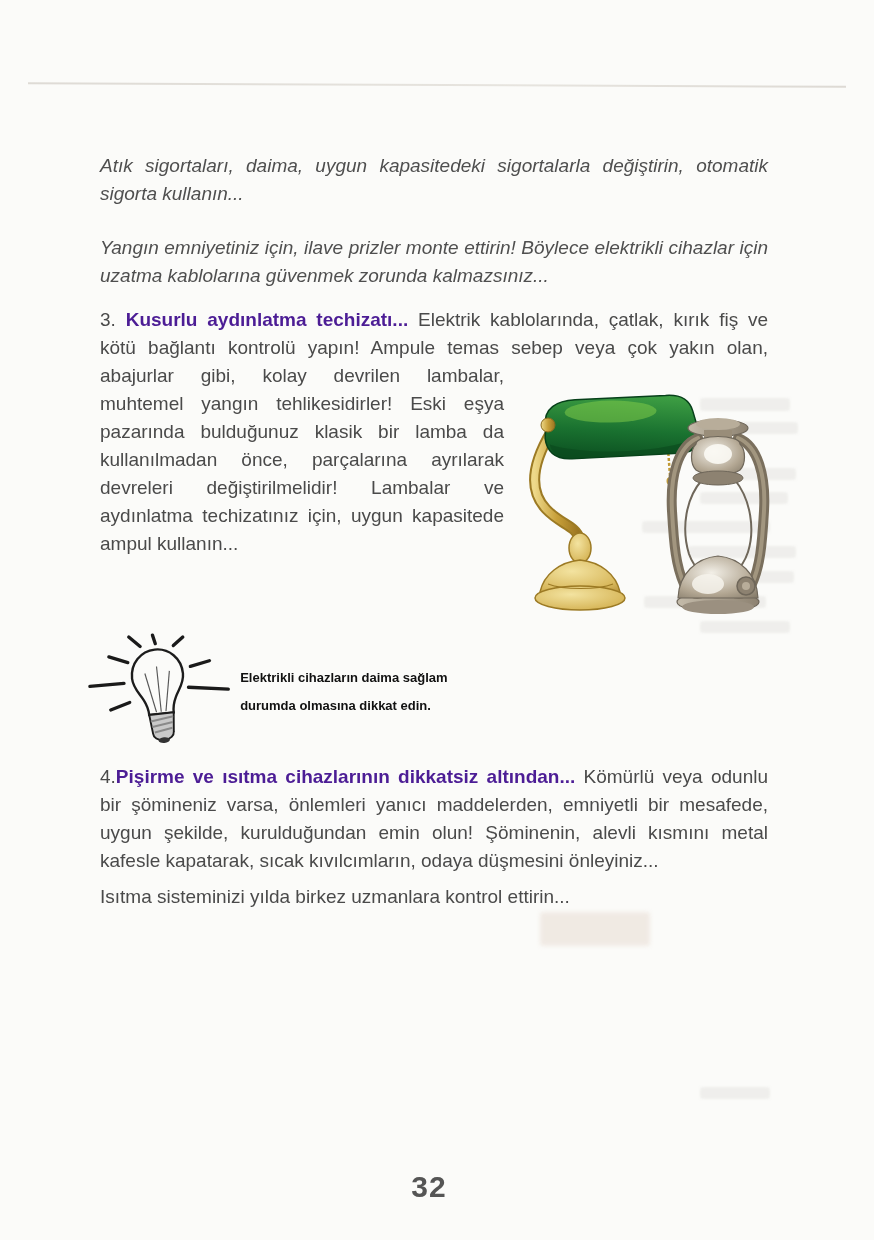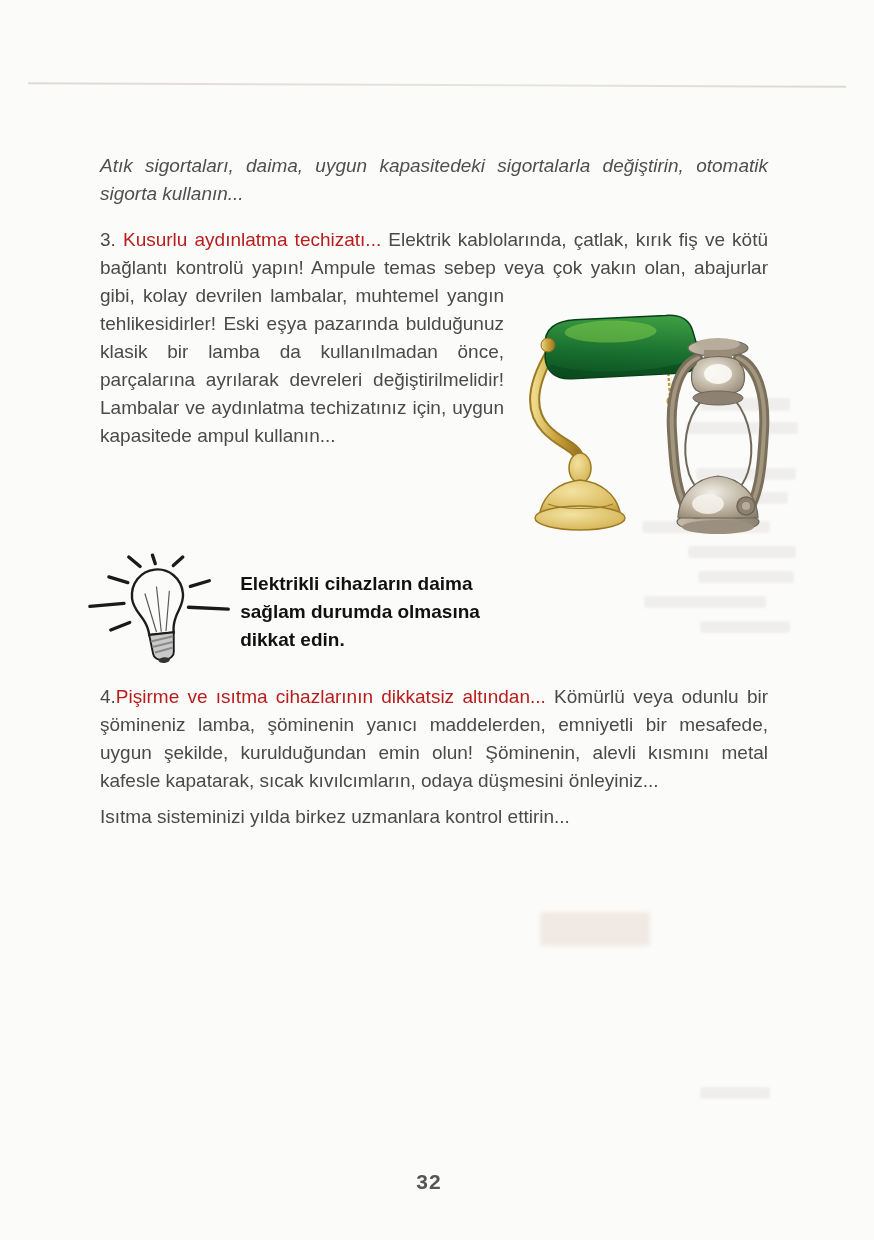--- a/index.html
+++ b/index.html
@@ -17,48 +17,48 @@
   }
   .ghost{position:absolute;background:#e4e3e0;opacity:.5;border-radius:3px;filter:blur(1px);}
   .ghost.pink{background:#eadfd6;opacity:.6;filter:blur(2px);}
   .content{
     position:absolute;left:100px;top:152px;width:668px;
     font-size:19px;line-height:28px;color:#4a4a4a;
     text-align:justify;letter-spacing:0px;z-index:2;
   }
   .para{margin:0;}
   .p1{margin-bottom:30px;}
-  .p2{margin-bottom:18px;}
+  .p2{margin-bottom:26px;}
   .p3{margin-bottom:12px;}
   .p4{margin-bottom:16px;}
   .p5{margin-bottom:20px;}
   .p6{margin-bottom:20px;}
   .italic{font-style:italic;color:#4f4f4f;}
-  .sec-head{font-weight:normal;color:#b91c1c;}
+  .sec-head{font-weight:bold;color:#4c1d95;}
   .figure{
     display:block;float:right;position:relative;
     width:302px;height:265px;
     margin:2px -44px 4px 6px;
   }
   .lamp-svg{position:absolute;left:8px;top:14px;}
   .lantern-svg{position:absolute;left:152px;top:52px;}
   .tip{
     display:flex;align-items:center;
     width:412px;margin:-20px 0 0 -12px;
   }
   .tip-text{
     width:265px;margin-left:10px;
     font-weight:bold;color:#111;
-    font-size:19px;line-height:28px;text-align:left;
+    font-size:13px;line-height:28px;text-align:left;
   }
   .sec4{clear:both;margin-top:12px;margin-bottom:0;}
   .closing{margin-top:8px;}
   .page-number{
     position:absolute;left:0;right:16px;top:1170px;
-    text-align:center;font-size:21px;font-weight:bold;color:#555;
+    text-align:center;font-size:30px;font-weight:bold;color:#555;
     letter-spacing:1px;z-index:2;
   }
 </style>
 </head>
 <body>
 
 <div class="page">
 
   <div class="top-rule"></div>
 
@@ -70,20 +70,21 @@
   <div class="ghost" style="left:688px;top:546px;width:108px;height:12px;"></div>
   <div class="ghost" style="left:698px;top:571px;width:96px;height:12px;"></div>
   <div class="ghost" style="left:644px;top:596px;width:122px;height:12px;"></div>
   <div class="ghost" style="left:700px;top:621px;width:90px;height:12px;"></div>
   <div class="ghost pink" style="left:540px;top:912px;width:110px;height:34px;"></div>
   <div class="ghost" style="left:700px;top:1087px;width:70px;height:12px;"></div>
 
   <main class="content">
 
     <p class="para p2 italic">Atık sigortaları, daima, uygun kapasitedeki sigortalarla değiştirin, otomatik sigorta kullanın...</p>
+    <p class="para p4 italic">Yangın emniyetiniz için, ilave prizler monte ettirin! Böylece elektrikli cihazlar için uzatma kablolarına güvenmek zorunda kalmazsınız...</p>
 
     <div class="para"><span>3. </span><span class="sec-head">Kusurlu aydınlatma techizatı...</span><span> Elektrik kablolarında, çatlak, kırık fiş ve kötü bağlantı kontrolü yapın! Ampule temas sebep veya çok yakın olan,</span><span class="figure">
 
         <svg class="lamp-svg" width="200" height="245" viewBox="0 0 200 245">
           <defs>
             <linearGradient id="shadeG" x1="0" y1="0" x2="0" y2="1">
               <stop offset="0" stop-color="#3fa044"></stop>
                 <stop offset="0.55" stop-color="#1a7230"></stop>
                 <stop offset="1" stop-color="#0b4e20"></stop>
             </linearGradient>
@@ -184,21 +185,21 @@
           <path d="M62,84 L88,84 L86,104 C86,108 82,112 75,112 C68,112 64,108 64,104 Z" fill="#c9c9c9" stroke="#1c1c1c" stroke-width="2"></path>
           <path d="M63,91 L87,88" stroke="#8a8a8a" stroke-width="2"></path>
           <path d="M64,97 L86,94" stroke="#8a8a8a" stroke-width="2"></path>
           <path d="M66,103 L85,100" stroke="#8a8a8a" stroke-width="2"></path>
           <ellipse cx="75" cy="112" rx="6" ry="3" fill="#333"></ellipse>
         </g>
       </svg>
       <div class="tip-text">Elektrikli cihazların daima sağlam durumda olmasına dikkat edin.</div>
     </div>
 
-    <div class="para sec4"><span>4.</span><span class="sec-head">Pişirme ve ısıtma cihazlarının dikkatsiz altından...</span><span> Kömürlü veya odunlu bir şömineniz lamba, şöminenin yanıcı maddelerden, emniyetli bir mesafede, uygun şekilde, kurulduğundan emin olun! Şöminenin, alevli kısmını metal kafesle kapatarak, sıcak kıvılcımların, odaya düşmesini önleyiniz...</span></div>
+    <div class="para sec4"><span>4.</span><span class="sec-head">Pişirme ve ısıtma cihazlarının dikkatsiz altından...</span><span> Kömürlü veya odunlu bir şömineniz varsa, önlemleri yanıcı maddelerden, emniyetli bir mesafede, uygun şekilde, kurulduğundan emin olun! Şöminenin, alevli kısmını metal kafesle kapatarak, sıcak kıvılcımların, odaya düşmesini önleyiniz...</span></div>
 
     <p class="para closing">Isıtma sisteminizi yılda birkez uzmanlara kontrol ettirin...</p>
 
   </main>
 
   <div class="page-number">32</div>
 
 </div>
 
 </body></html>

